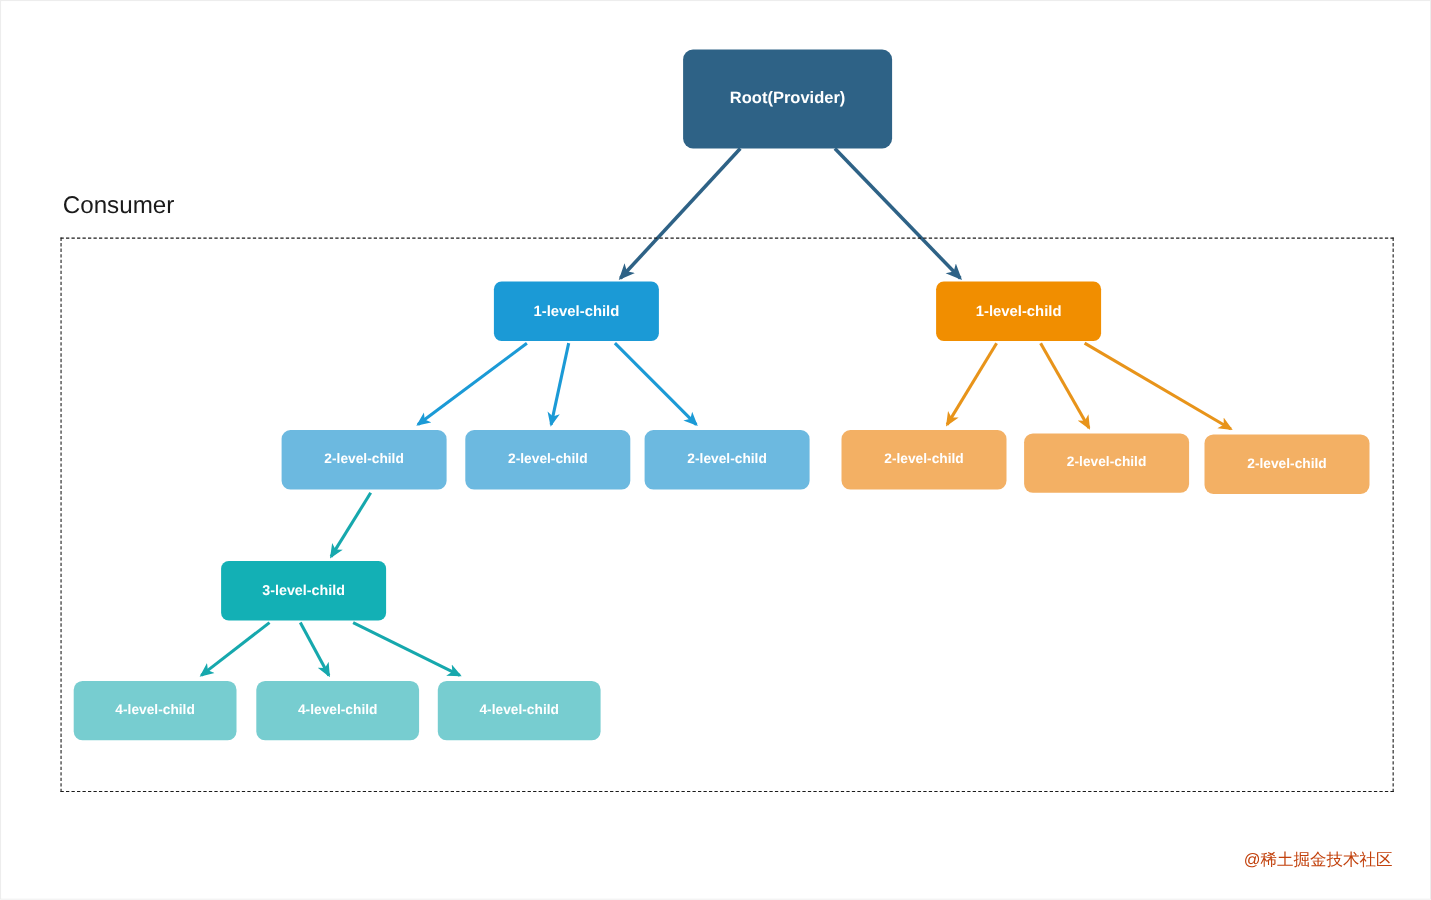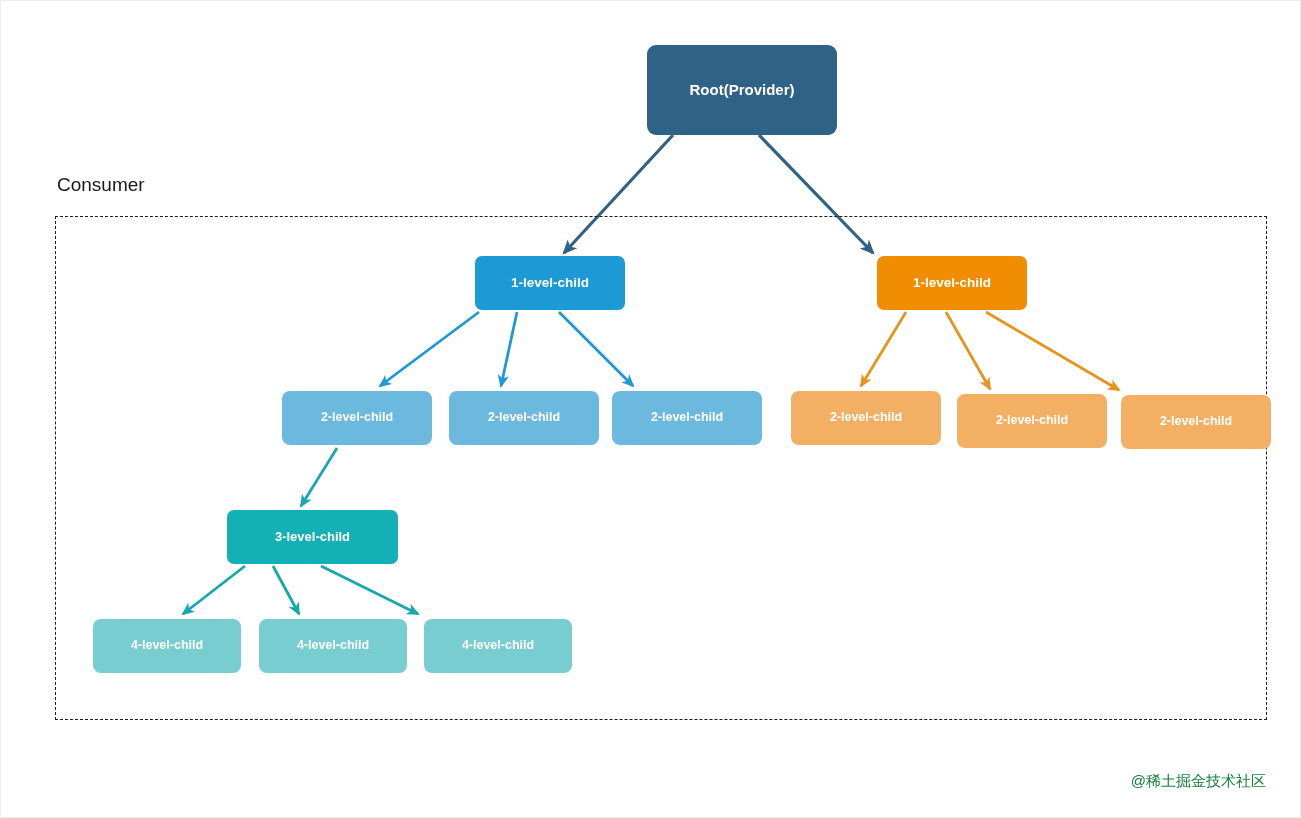--- a/index.html
+++ b/index.html
@@ -22,21 +22,21 @@
     left: 0;
     top: 0;
     width: 1301px;
     height: 818px;
     pointer-events: none;
   }
   .consumer-label {
     position: absolute;
     left: 56px;
     top: 173px;
-    font-size: 19px;
+    font-size: 22px;
     color: #1a1a1a;
     font-family: "Liberation Sans", sans-serif;
     white-space: nowrap;
   }
   .consumer-box {
     position: absolute;
     left: 54px;
     top: 215px;
     width: 1212px;
     height: 504px;
@@ -49,35 +49,34 @@
     box-sizing: border-box;
     display: flex;
     align-items: center;
     justify-content: center;
     color: #ffffff;
     font-weight: bold;
     border-radius: 7px;
     text-align: center;
     line-height: 1.1;
     user-select: none;
-    margin-left: 26px;
   }
   .node.root        { background: #2e6286; border-radius: 9px; font-size: 15px; }
   .node.lvl1-blue   { background: #1b9ad6; font-size: 13.5px; }
   .node.lvl1-orange { background: #f18e00; font-size: 13.5px; }
   .node.lvl2-blue   { background: #6cb9e0; font-size: 12.5px; border-radius: 8px; }
   .node.lvl2-orange { background: #f3b064; font-size: 12.5px; border-radius: 8px; }
   .node.lvl3        { background: #13b0b5; font-size: 13px; }
   .node.lvl4        { background: #77cdd0; font-size: 12.5px; border-radius: 8px; justify-content: center; }
   .watermark {
     position: absolute;
     right: 34px;
     bottom: 26px;
     font-size: 15px;
-    color: #15803d;
+    color: #c2410c;
     font-family: "Liberation Sans", "DejaVu Sans", sans-serif;
     white-space: nowrap;
   }
 </style>
 </head>
 <body>
 
 <div id="page">
 
   <svg id="edges" xmlns="http://www.w3.org/2000/svg" viewBox="0 0 1301 818">
@@ -134,21 +133,21 @@
       </div>
       <div class="node lvl2-orange" style="left: 764px; top: 390px; width: 150px; height: 54px;">
         <span>2-level-child</span>
       </div>
       <div class="node lvl2-orange" style="left: 930px; top: 393px; width: 150px; height: 54px;">
         <span>2-level-child</span>
       </div>
       <div class="node lvl2-orange" style="left: 1094px; top: 394px; width: 150px; height: 54px;">
         <span>2-level-child</span>
       </div>
-      <div class="node lvl3" style="left: 200px; top: 509px; width: 171px; height: 54px;">
+      <div class="node lvl3" style="left: 200px; top: 509px; width: 150px; height: 54px;">
         <span>3-level-child</span>
       </div>
       <div class="node lvl4" style="left: 66px; top: 618px; width: 148px; height: 54px;">
         <span>4-level-child</span>
       </div>
       <div class="node lvl4" style="left: 232px; top: 618px; width: 148px; height: 54px;">
         <span>4-level-child</span>
       </div>
       <div class="node lvl4" style="left: 397px; top: 618px; width: 148px; height: 54px;">
         <span>4-level-child</span>

